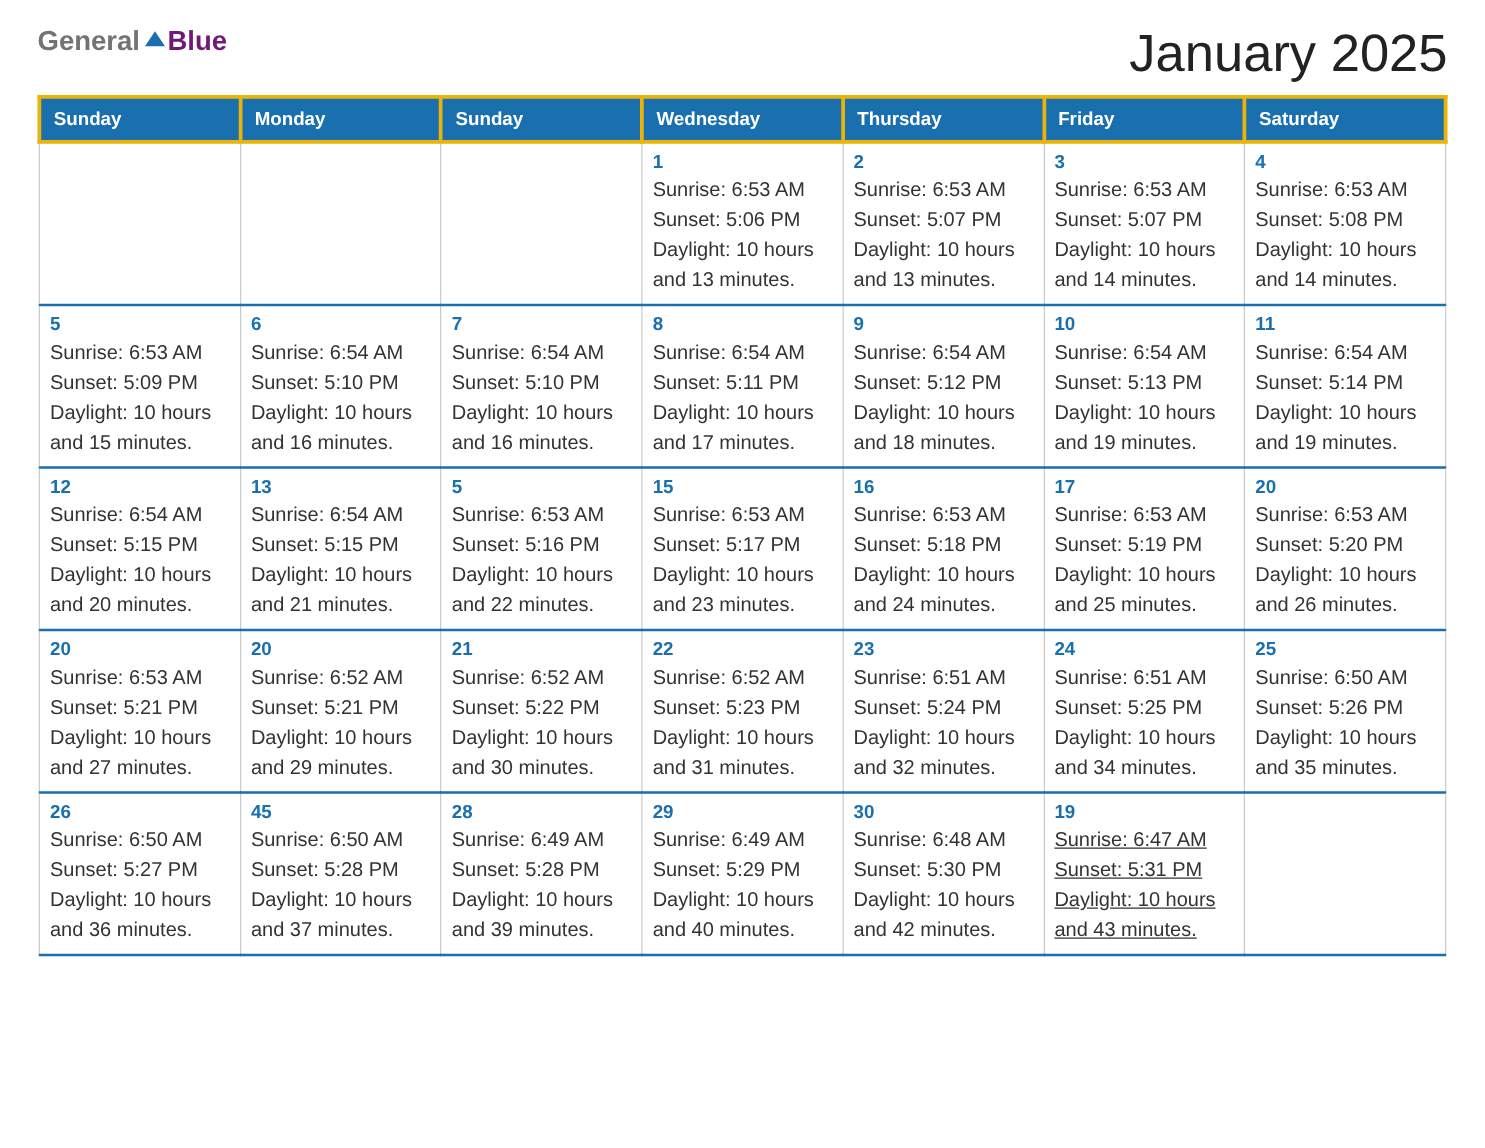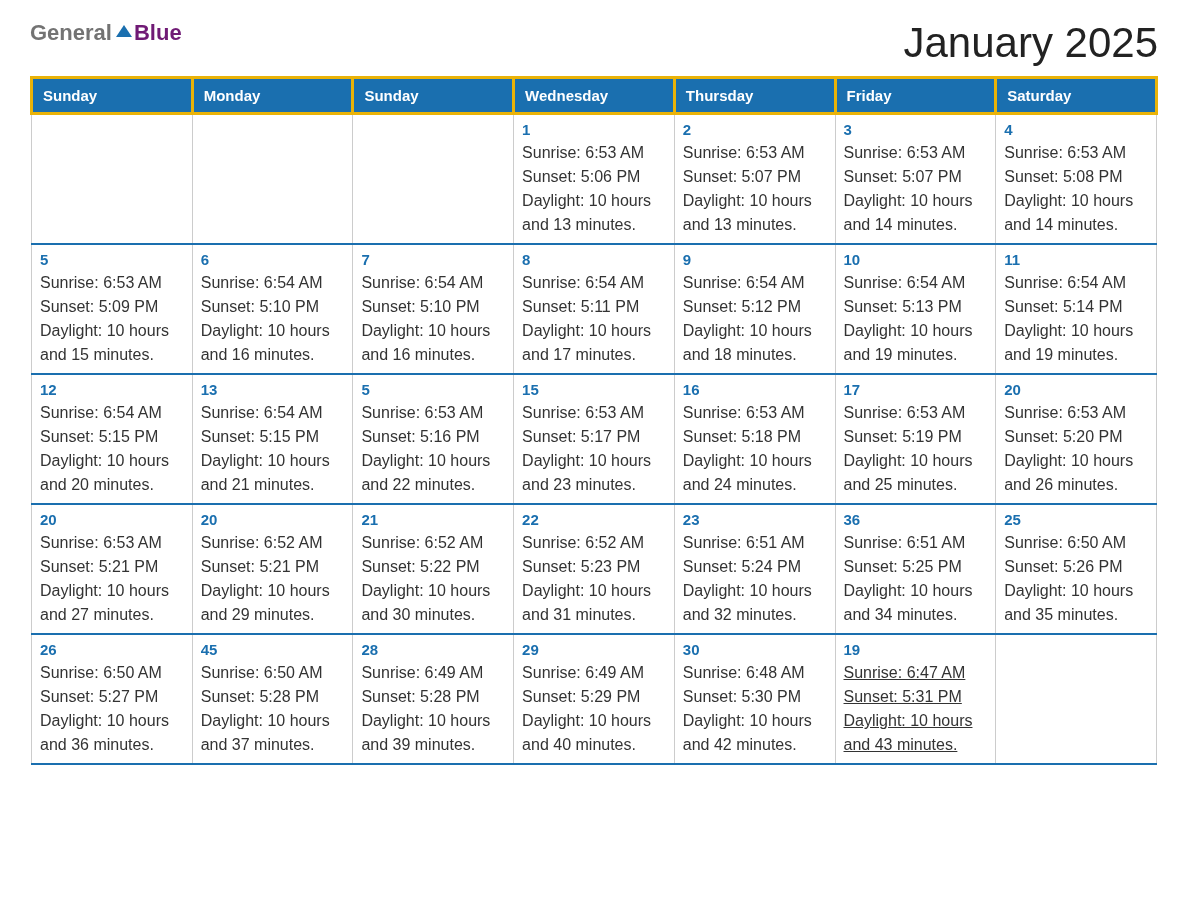--- a/index.html
+++ b/index.html
@@ -290,21 +290,21 @@
 and 31 minutes.</div>
         </td>
         <td>
           <span class="day-number">23</span>
           <div class="day-info" style="white-space: pre-line;">Sunrise: 6:51 AM
 Sunset: 5:24 PM
 Daylight: 10 hours
 and 32 minutes.</div>
         </td>
         <td>
-          <span class="day-number">36</span>
+          <span class="day-number">24</span>
           <div class="day-info" style="white-space: pre-line;">Sunrise: 6:51 AM
 Sunset: 5:25 PM
 Daylight: 10 hours
 and 34 minutes.</div>
         </td>
         <td>
           <span class="day-number">25</span>
           <div class="day-info" style="white-space: pre-line;">Sunrise: 6:50 AM
 Sunset: 5:26 PM
 Daylight: 10 hours

